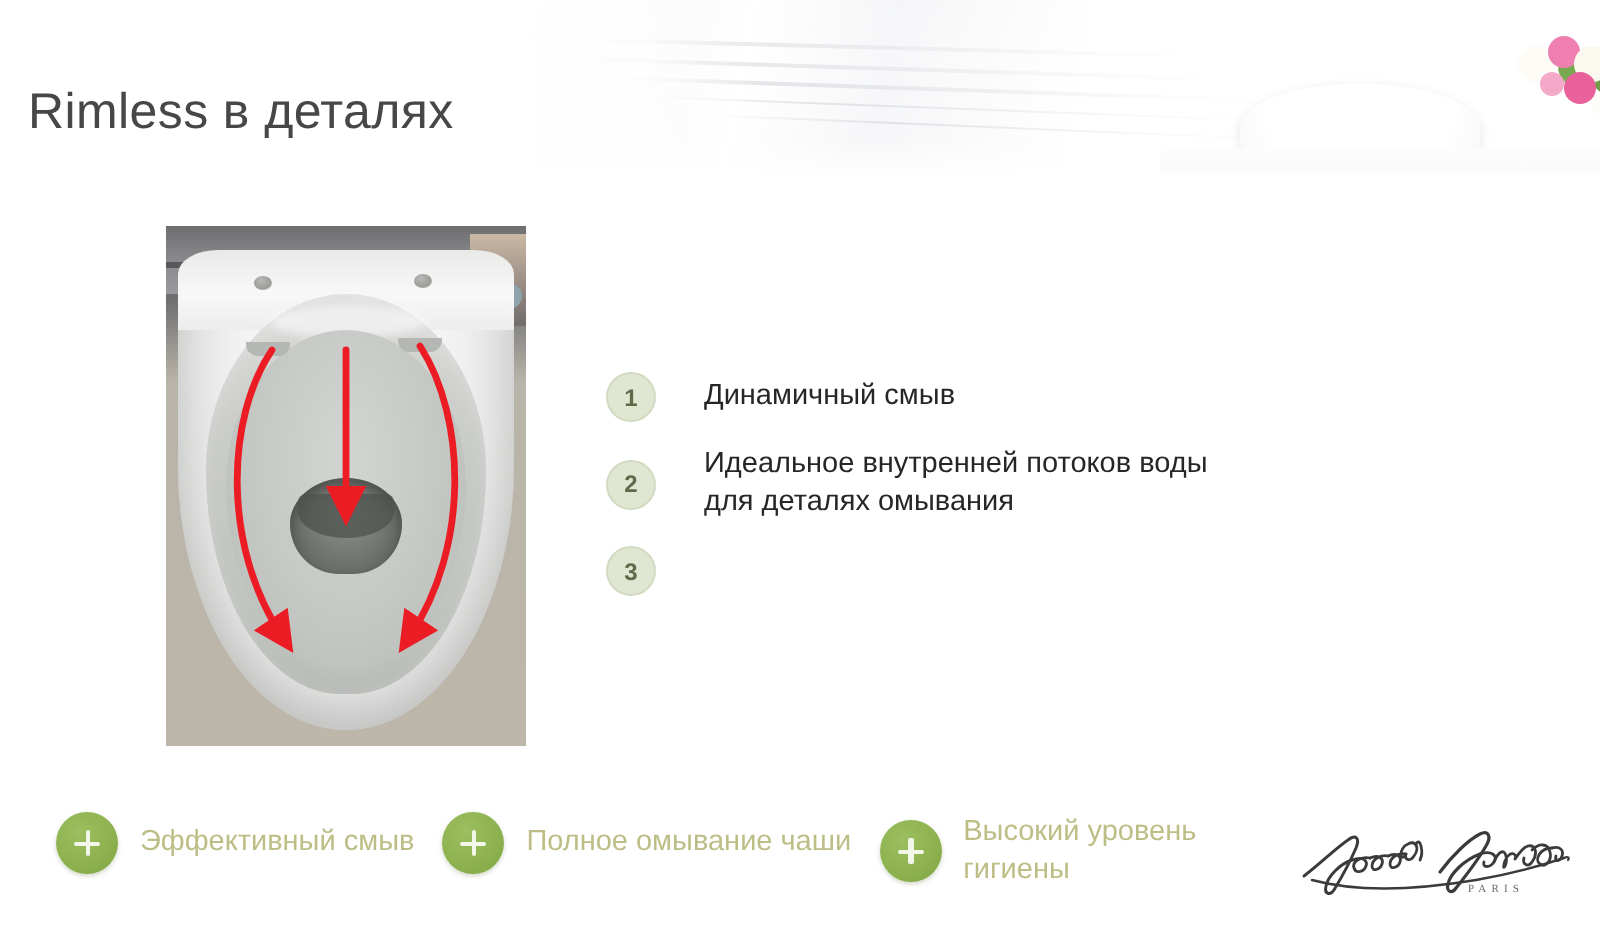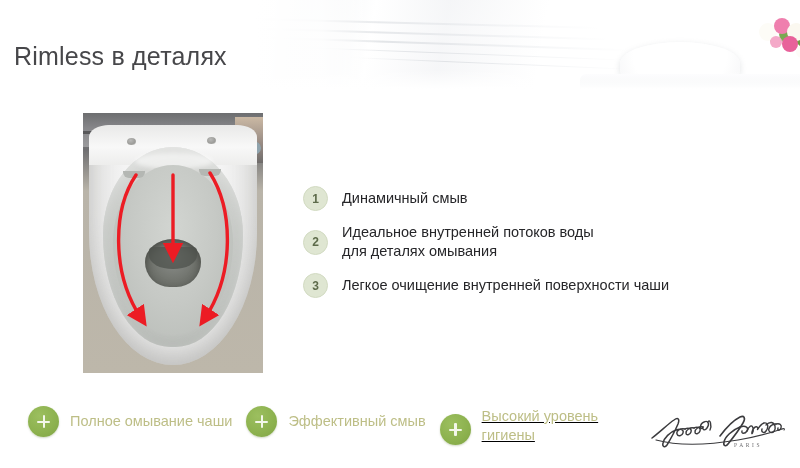--- a/index.html
+++ b/index.html
@@ -261,42 +261,42 @@
     border: 1px solid #d2dbc2;
     color: #5d6b4a;
     font-size: 12px;
     font-weight: bold;
     display: flex;
     align-items: center;
     justify-content: center;
     box-sizing: border-box;
   }
   .feature-text {
-    margin-left: 14px;
+    margin-left: 24px;
     font-size: 14.5px;
     color: #262629;
     line-height: 19px;
     padding-top: 3px;
   }
   .feature-row.row-2 .feature-text { padding-top: 0; }
 
   
   .badge-bar {
     position: absolute;
     left: 28px;
     top: 406px;
     display: flex;
     align-items: flex-start;
   }
   .badge {
     display: flex;
     align-items: center;
     margin-right: 14px;
   }
-  .badge.badge-3 { align-items: flex-end; text-decoration: underline; }
+  .badge.badge-3 { align-items: center; }
   .plus-badge {
     flex: 0 0 auto;
     width: 31px;
     height: 31px;
     border-radius: 50%;
     background: radial-gradient(circle at 38% 32%, #9cbf5f 0%, #8cb14e 60%, #7fa344 100%);
     position: relative;
     box-shadow: 0 1px 2px rgba(120,140,90,0.35);
   }
   .plus-badge::before,
@@ -453,35 +453,34 @@
   <div class="feature-row row-2">
     <div class="num-badge">2</div>
     <div class="feature-text">
       <div>Идеальное внутренней потоков воды</div>
       <div>для деталях омывания</div>
     </div>
   </div>
 
   <div class="feature-row row-3">
     <div class="num-badge">3</div>
-    <div class="feature-text">Легкое очищение внутренней поверхности чаши</div>
   </div>
 
 </div>
 
 <div class="badge-bar">
+
+  <div class="badge badge-1">
+    <div class="plus-badge"></div>
+    <div class="badge-label">Эффективный смыв</div>
+  </div>
 
   <div class="badge badge-2">
     <div class="plus-badge"></div>
     <div class="badge-label">Полное омывание чаши</div>
-  </div>
-
-  <div class="badge badge-1">
-    <div class="plus-badge"></div>
-    <div class="badge-label">Эффективный смыв</div>
   </div>
 
   <div class="badge badge-3">
     <div class="plus-badge"></div>
     <div class="badge-label">Высокий уровень гигиены</div>
   </div>
 
 </div>
 
 <div class="brand-logo">

